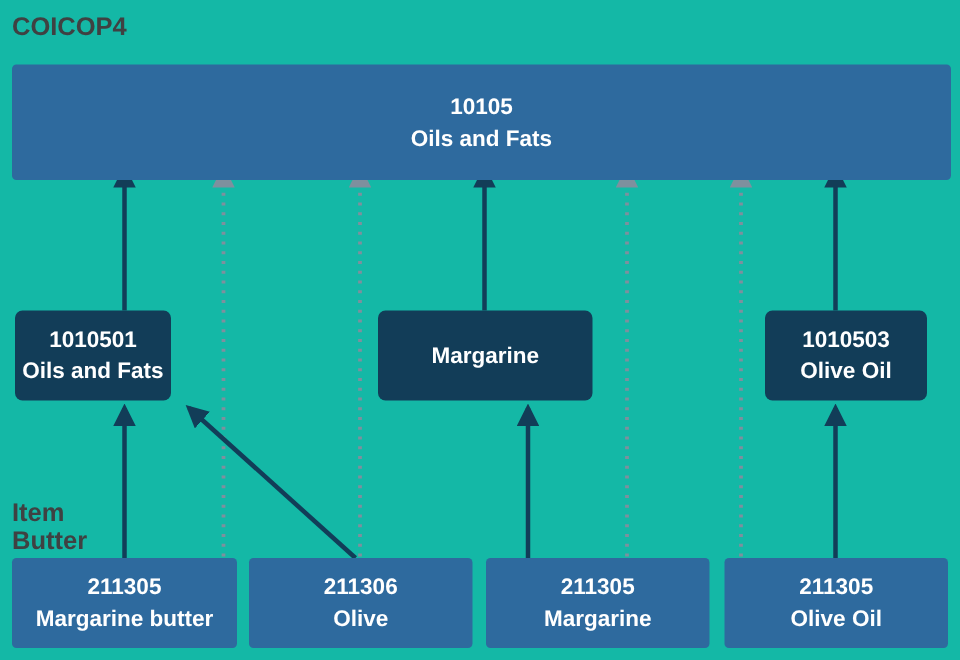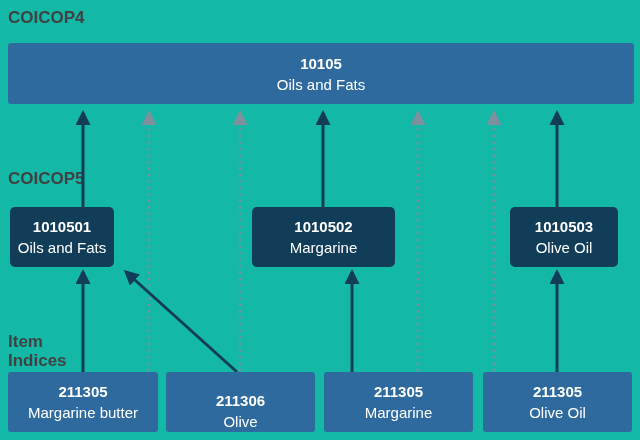--- a/index.html
+++ b/index.html
@@ -28,50 +28,49 @@
   .lbl-coicop5{left:8px;top:169px;}
   .lbl-item{left:8px;top:332px;}
   .node{
     position:absolute;
     display:flex;flex-direction:column;
     align-items:center;justify-content:center;
     color:#ffffff;font-weight:700;font-size:15px;line-height:21px;
     text-align:center;
   }
   .node .code{font-weight:700;}
-  .node .name{font-weight:400;}
+  .node .name{font-weight:700;}
   .blue-box{background:var(--blue);border-radius:3px;}
   .navy-box{background:var(--navy);border-radius:5px;}
-  .box-top{left:8px;top:43px;width:626px;height:61px;}
+  .box-top{left:8px;top:43px;width:626px;height:77px;}
   .c1{left:10px;top:207px;width:104px;height:60px;}
   .c2{left:252px;top:207px;width:143px;height:60px;}
   .c3{left:510px;top:207px;width:108px;height:60px;}
   .b1{left:8px;top:372px;width:150px;height:60px;}
-  .b2{left:166px;top:372px;width:149px;height:60px;justify-content:flex-end;}
+  .b2{left:166px;top:372px;width:149px;height:60px;}
   .b3{left:324px;top:372px;width:149px;height:60px;}
   .b4{left:483px;top:372px;width:149px;height:60px;}
   svg.arrows{
     position:absolute;left:0;top:0;
     pointer-events:none;
   }
   .edge-solid{stroke:var(--navy);stroke-width:3;fill:none;}
   .edge-dotted{stroke:var(--dotted);stroke-width:2.5;stroke-dasharray:2 4.5;fill:none;}
   .head-navy{fill:var(--navy);}
   .head-gray{fill:var(--dotted);}
 </style>
 </head>
 <body>
 
 <div class="canvas">
 
   <div class="tier-label lbl-coicop4">COICOP4</div>
-  <div class="tier-label lbl-coicop5">COICOP5</div>
   <div class="tier-label lbl-item">
     <div>Item</div>
-    <div>Indices</div>
+    <div>Butter</div>
   </div>
 
   <svg class="arrows" width="640" height="440" viewBox="0 0 640 440">
     <defs>
       <marker id="ah-navy" viewBox="0 0 10 10" refX="8" refY="5" markerWidth="5" markerHeight="5" orient="auto-start-reverse">
         <path d="M0,0 L10,5 L0,10 z" class="head-navy"></path>
       </marker>
       <marker id="ah-gray" viewBox="0 0 10 10" refX="8" refY="5" markerWidth="6" markerHeight="6" orient="auto-start-reverse">
         <path d="M0,0 L10,5 L0,10 z" class="head-gray"></path>
       </marker>
@@ -95,21 +94,20 @@
   <div class="node blue-box box-top">
     <div class="code">10105</div>
     <div class="name">Oils and Fats</div>
   </div>
 
   <div class="node navy-box c1">
     <div class="code">1010501</div>
     <div class="name">Oils and Fats</div>
   </div>
   <div class="node navy-box c2">
-    <div class="code">1010502</div>
     <div class="name">Margarine</div>
   </div>
   <div class="node navy-box c3">
     <div class="code">1010503</div>
     <div class="name">Olive Oil</div>
   </div>
 
   <div class="node blue-box b1">
     <div class="code">211305</div>
     <div class="name">Margarine butter</div>

